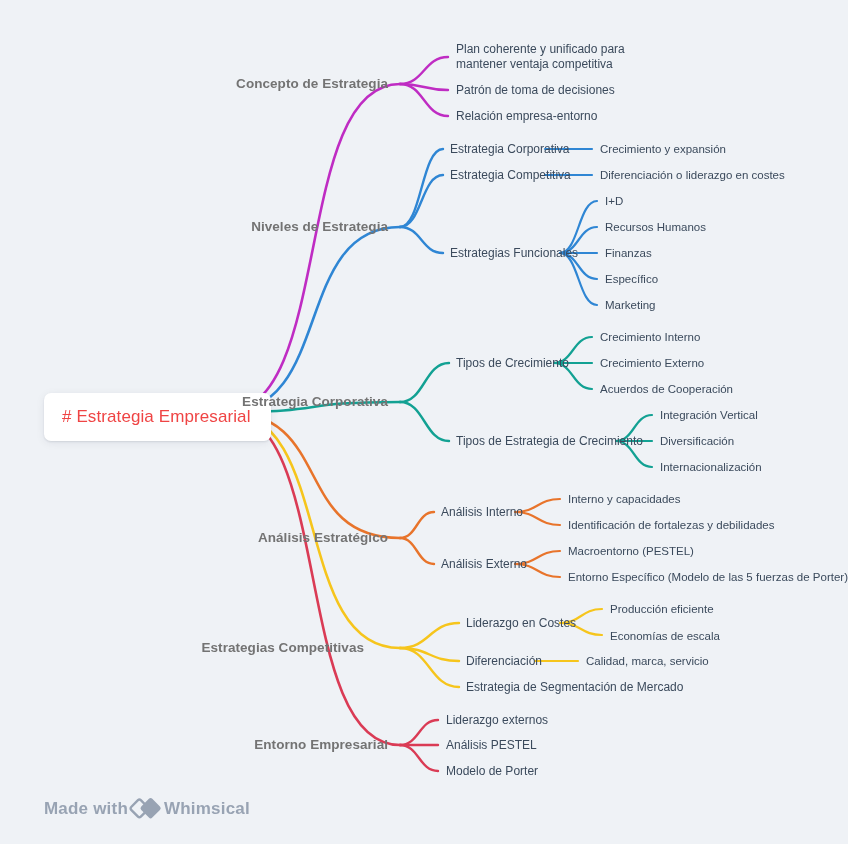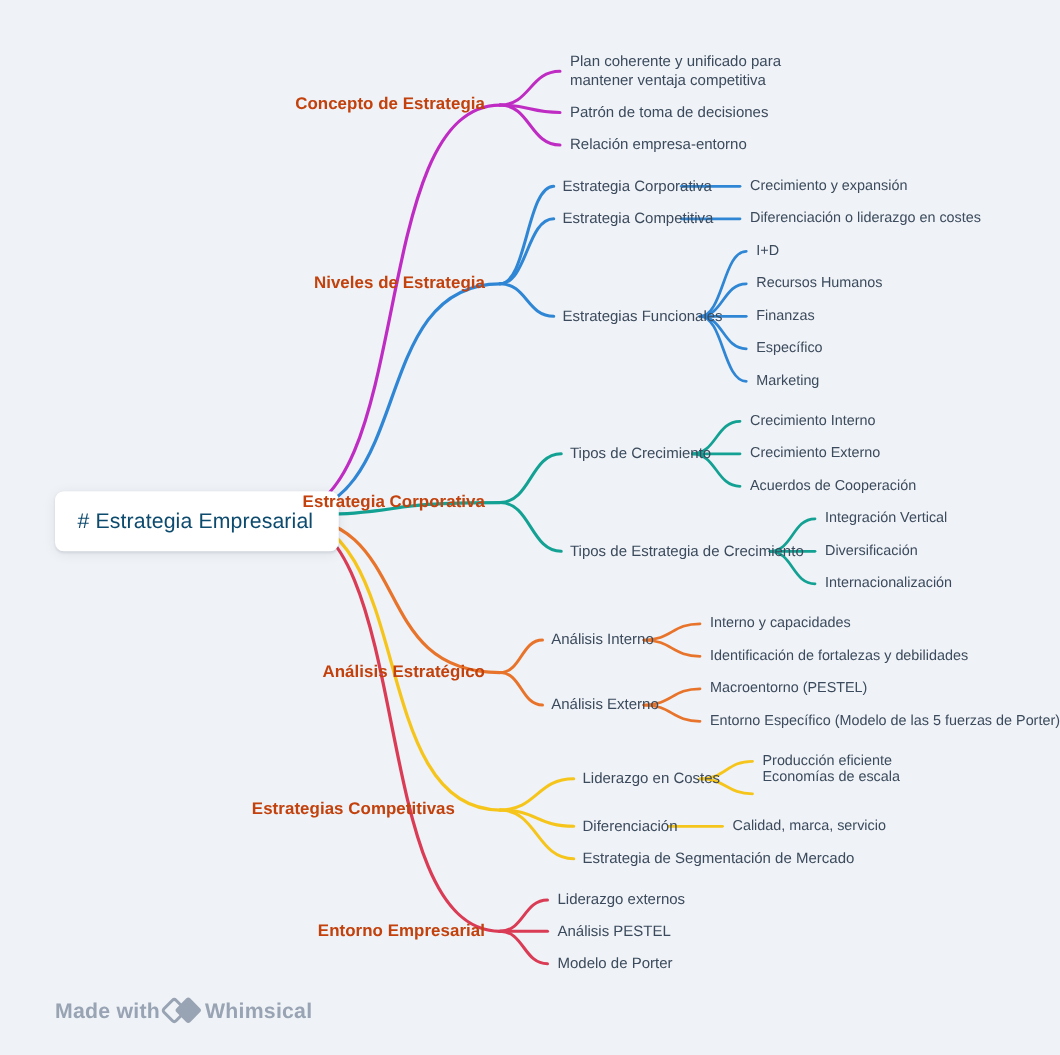--- a/index.html
+++ b/index.html
@@ -9,30 +9,30 @@
     font-family:"Liberation Sans","DejaVu Sans",sans-serif;
     overflow:hidden;
     position:relative;
   }
   #canvas{position:absolute;inset:0;width:848px;height:844px;}
   svg.links{position:absolute;left:0;top:0;width:848px;height:844px;pointer-events:none;}
   .node{
     position:absolute;
     white-space:nowrap;
     line-height:1.25;
-    color:#c2410c;
+    color:#737373;
   }
   .node.root{
     background:#ffffff;
     border-radius:7px;
     box-shadow:0 1px 2px rgba(20,30,50,.10),0 2px 10px rgba(20,30,50,.07);
     padding:13px 20px 14px 18px;
     font-size:17px;
     letter-spacing:.1px;
-    color:#0c4a6e;
+    color:#ef4444;
   }
   .node.lvl1{
     font-size:13.5px;
     font-weight:bold;
     letter-spacing:.05px;
     text-align:right;
     transform:translateY(-50%);
   }
   .node.lvl2{
     font-size:12px;
@@ -134,21 +134,21 @@
       <div class="node lvl1" style="top: 538px; right: 460px;">Análisis Estratégico</div>
       <div class="node lvl2" style="left: 441px; top: 512px;">Análisis Interno</div>
       <div class="node lvl3" style="left: 568px; top: 499px;">Interno y capacidades</div>
       <div class="node lvl3" style="left: 568px; top: 525px;">Identificación de fortalezas y debilidades</div>
       <div class="node lvl2" style="left: 441px; top: 564px;">Análisis Externo</div>
       <div class="node lvl3" style="left: 568px; top: 551px;">Macroentorno (PESTEL)</div>
       <div class="node lvl3" style="left: 568px; top: 577px;">Entorno Específico (Modelo de las 5 fuerzas de Porter)</div>
       <div class="node lvl1" style="top: 648px; right: 484px; padding-left: 35px;">Estrategias Competitivas</div>
       <div class="node lvl2" style="left: 466px; top: 623px;">Liderazgo en Costes</div>
       <div class="node lvl3" style="left: 610px; top: 609px;">Producción eficiente</div>
-      <div class="node lvl3" style="left: 610px; top: 622px;">Economías de escala</div>
+      <div class="node lvl3" style="left: 610px; top: 636px;">Economías de escala</div>
       <div class="node lvl2" style="left: 466px; top: 661px;">Diferenciación</div>
       <div class="node lvl3" style="left: 586px; top: 661px; text-align: right;">Calidad, marca, servicio</div>
       <div class="node lvl2" style="left: 466px; top: 687px;">Estrategia de Segmentación de Mercado</div>
       <div class="node lvl1" style="top: 745px; right: 460px;">Entorno Empresarial</div>
       <div class="node lvl2" style="left: 446px; top: 720px;">Liderazgo externos</div>
       <div class="node lvl2" style="left: 446px; top: 745px;">Análisis PESTEL</div>
       <div class="node lvl2" style="left: 446px; top: 771px;">Modelo de Porter</div>
     </div>
 
   <div class="footer">

